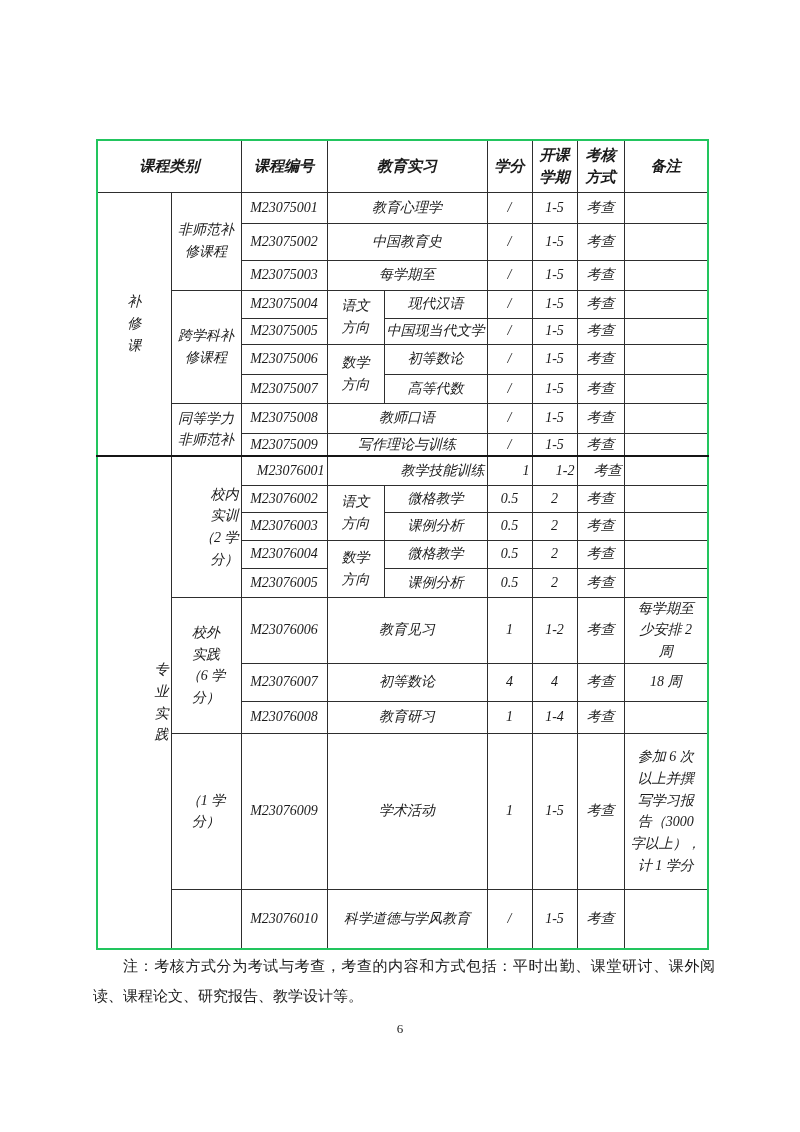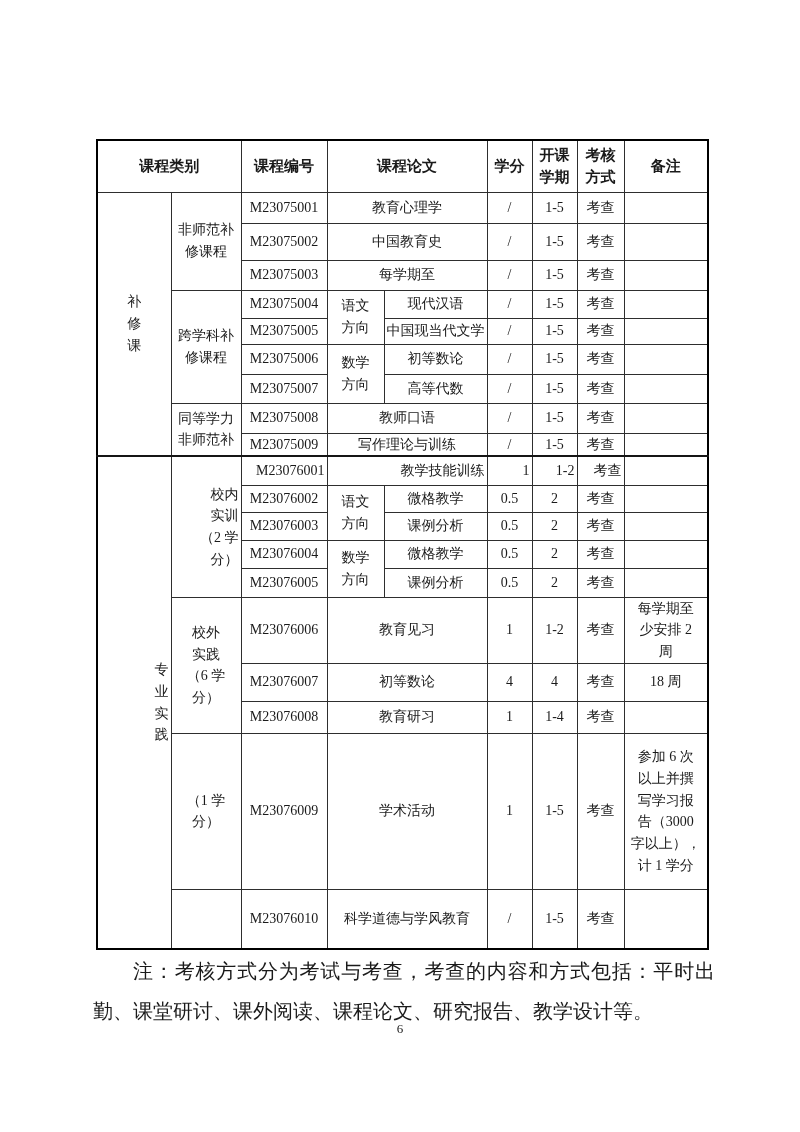--- a/index.html
+++ b/index.html
@@ -5,37 +5,38 @@
   html,body{margin:0;padding:0;}
   body{
     width:800px;height:1132px;position:relative;background:#ffffff;
     font-family:"Liberation Serif","DejaVu Serif",serif;color:#1a1a1a;
   }
   .page{position:absolute;inset:0;background:#fff;overflow:hidden;}
 
   table.curriculum{
     position:absolute;left:96px;top:139px;width:611px;
     border-collapse:collapse;table-layout:fixed;
-    border:2px solid #000000;
+    border:2px solid #22c55e;
+    font-style:italic;
   }
   .curriculum th,.curriculum td{
     border:1px solid #2e2e2e;
     text-align:center;vertical-align:middle;
     font-size:14px;line-height:1.55;
     white-space:pre-line;padding:0 2px;overflow:hidden;
   }
   .curriculum th{font-weight:bold;font-size:15px;line-height:1.5;}
   .section-top td{border-top:2px solid #151515;text-align:right;}
   .vcat{line-height:1.9;font-size:14px;}
   .code{font-size:14px;}
   .rm6{text-align:left;line-height:1.85;padding:0 4px;}
   .rm3{line-height:1.5;}
   .note{
     position:absolute;left:93px;top:951px;width:622px;
-    font-size:20px;line-height:2.0;text-indent:2em;text-align:justify;
+    font-size:15px;line-height:2.0;text-indent:2em;text-align:justify;
   }
   .pageno{
     position:absolute;left:0;width:100%;top:1021px;
     text-align:center;font-size:13px;
   }
 </style>
 </head>
 <body>
 
 <div class="page">
@@ -50,21 +51,21 @@
         <col style="width:45px">
       <col style="width:45px">
         <col style="width:47px">
         <col style="width:84px">
     </colgroup>
 
     <tbody>
         <tr style="height:52px">
       <th colspan="2">课程类别</th>
       <th>课程编号</th>
-      <th colspan="2">课程论文</th>
+      <th colspan="2">教育实习</th>
       <th>学分</th>
       <th>开课
 学期</th>
       <th>考核
 方式</th>
       <th>备注</th>
     </tr>
 
     <tr style="height:31px">
       <td rowspan="9" class="vcat">补

